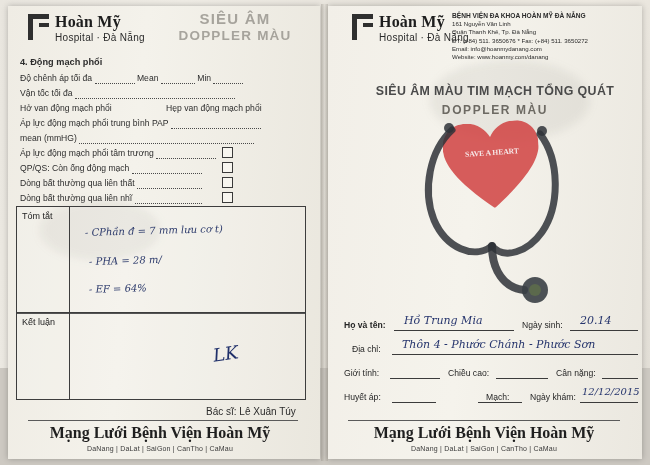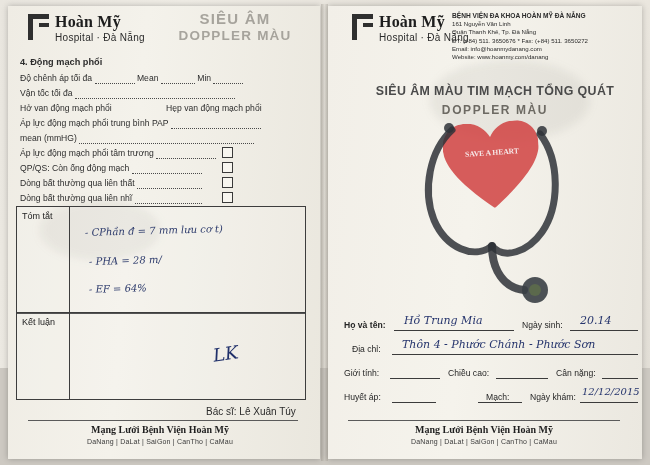--- a/index.html
+++ b/index.html
@@ -72,21 +72,21 @@
     transform:rotate(-1.6deg);
   }
   .hw.b{color:#20306a;}
 
   .sig-name{
     position:absolute;font-size:10px;color:#2b2b2b;
   }
 
   
   .footer{position:absolute;text-align:center;width:100%;}
-  .footer .ttl{font-size:10px;font-weight:bold;color:#1f1f1f;font-family:"Liberation Serif",serif;}
+  .footer .ttl{font-size:16px;font-weight:bold;color:#1f1f1f;font-family:"Liberation Serif",serif;}
   .footer .cities{font-size:7px;color:#3a3a3a;margin-top:3px;letter-spacing:.2px;}
   .rule{position:absolute;height:0;border-top:1px solid #5a5a5a;}
 
   
   .addr{position:absolute;left:452px;top:12px;width:190px;font-size:6.1px;line-height:8.2px;color:#2b2b2b;}
   .addr .a1{font-weight:bold;font-size:6.6px;}
 
   .rt-title{
     position:absolute;left:352px;top:84px;width:286px;text-align:center;
     color:#4a4a4a;font-weight:bold;

